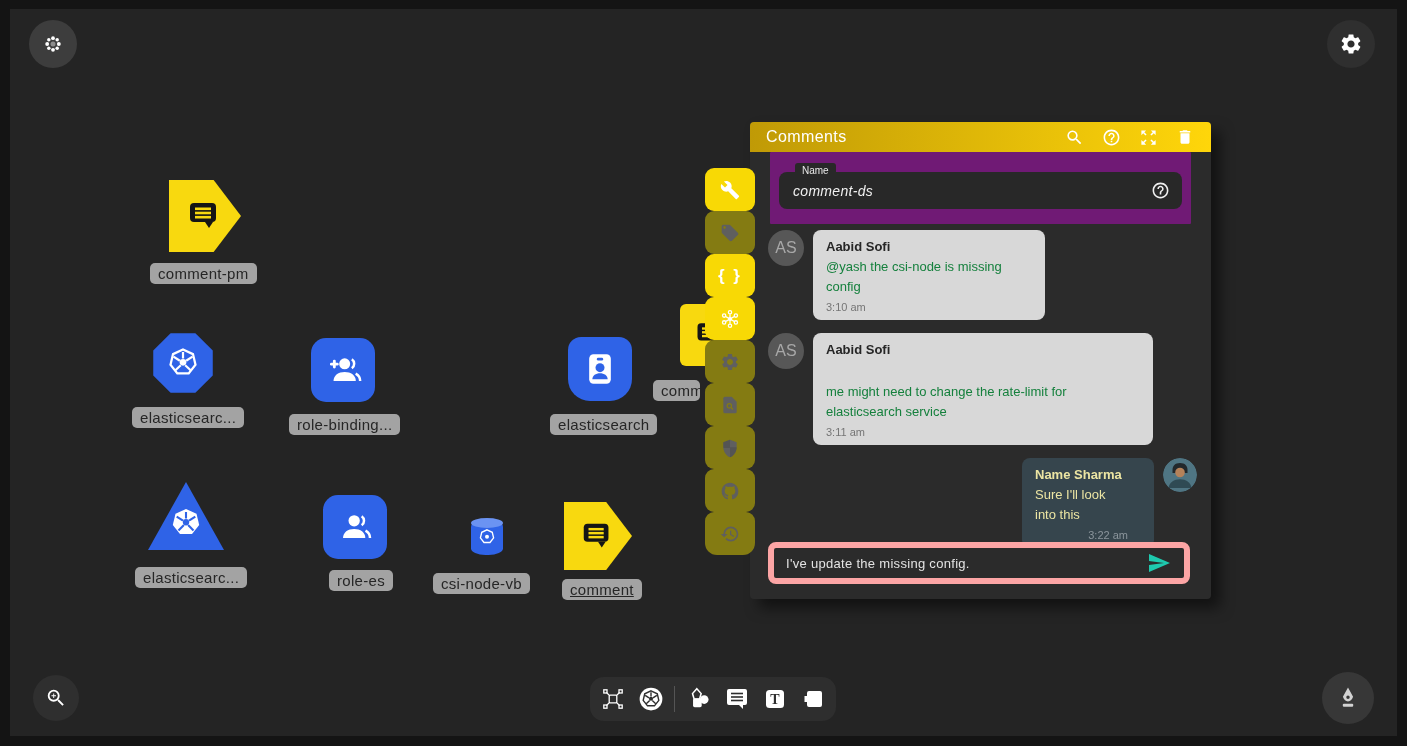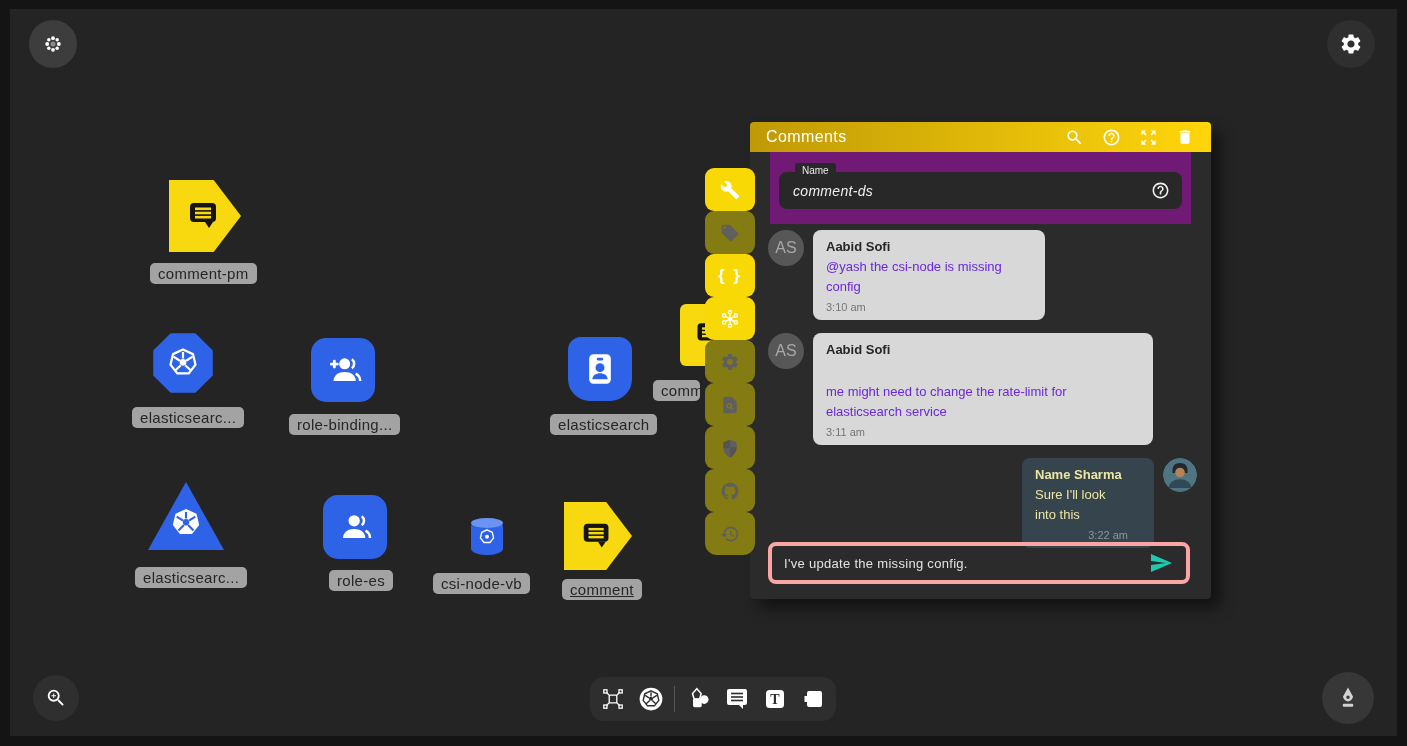--- a/index.html
+++ b/index.html
@@ -42,28 +42,28 @@
   #name-label { position:absolute; left:16px; top:-9px; background:#282828; color:#e8e8e8; font-size:10px; padding:2px 7px; border-radius:3px 3px 0 0; }
   #name-input { position:absolute; left:14px; top:0; width:70%; height:100%; background:transparent; border:none; outline:none; color:#f0f0f0; font-size:14px; font-family:"Liberation Sans",sans-serif; letter-spacing:.3px;font-style:italic; }
   #name-help { position:absolute; right:12px; top:9px; }
 
   #messages { padding:6px 14px 0 18px; }
   .msg-row { display:flex; margin-bottom:13px; }
   .msg-row.right { justify-content:flex-end; }
   .avatar { width:36px; height:36px; border-radius:50%; background:#575757; color:#a8a8a8; font-size:16px; display:flex; align-items:center; justify-content:center; flex:none; margin-right:9px; }
   .bubble { background:#d8d8d8; border-radius:8px; padding:9px 26px 7px 13px; }
   .bubble .author { font-size:13px; font-weight:bold; color:#262626; margin-bottom:3px; }
-  .bubble .text { font-size:13px; color:#6d28d9; line-height:1.5; }
+  .bubble .text { font-size:13px; color:#15803d; line-height:1.5; }
   .bubble .time { font-size:11px; color:#757575; margin-top:5px; }
   .bubble.dark { background:#36454d; }
   .bubble.dark .author, .bubble.dark .text { color:#ece5a3; }
   .bubble.dark .time { color:#8b959c; text-align:right; }
   .photo-avatar { width:34px; height:34px; border-radius:50%; overflow:hidden; flex:none; margin-left:9px; }
 
-  #composer { position:absolute; left:18px; right:21px; bottom:15px; height:42px; border:4px solid #fca5a5; border-radius:8px; display:flex; align-items:center; padding:0 12px; }
+  #composer { position:absolute; left:18px; right:21px; bottom:15px; height:42px; border:6px solid #fca5a5; border-radius:8px; display:flex; align-items:center; padding:0 12px; }
   #composer-input { flex:1; background:transparent; border:none; outline:none; color:#e3e3e3; font-size:13px; font-family:"Liberation Sans",sans-serif; letter-spacing:.3px; }
   #send-btn { width:26px; height:26px; cursor:pointer; flex:none; display:flex; align-items:center; justify-content:center; }
 
   
   #bottom-toolbar { position:absolute; left:580px; top:668px; width:246px; height:44px; background:#2e2e2e; border-radius:14px; display:flex; align-items:center; justify-content:space-evenly; }
   .btool { width:30px; height:30px; display:flex; align-items:center; justify-content:center; cursor:pointer; }
   .bt-divider { width:1px; height:26px; background:#555; }
 </style>
 </head>
 <body>

